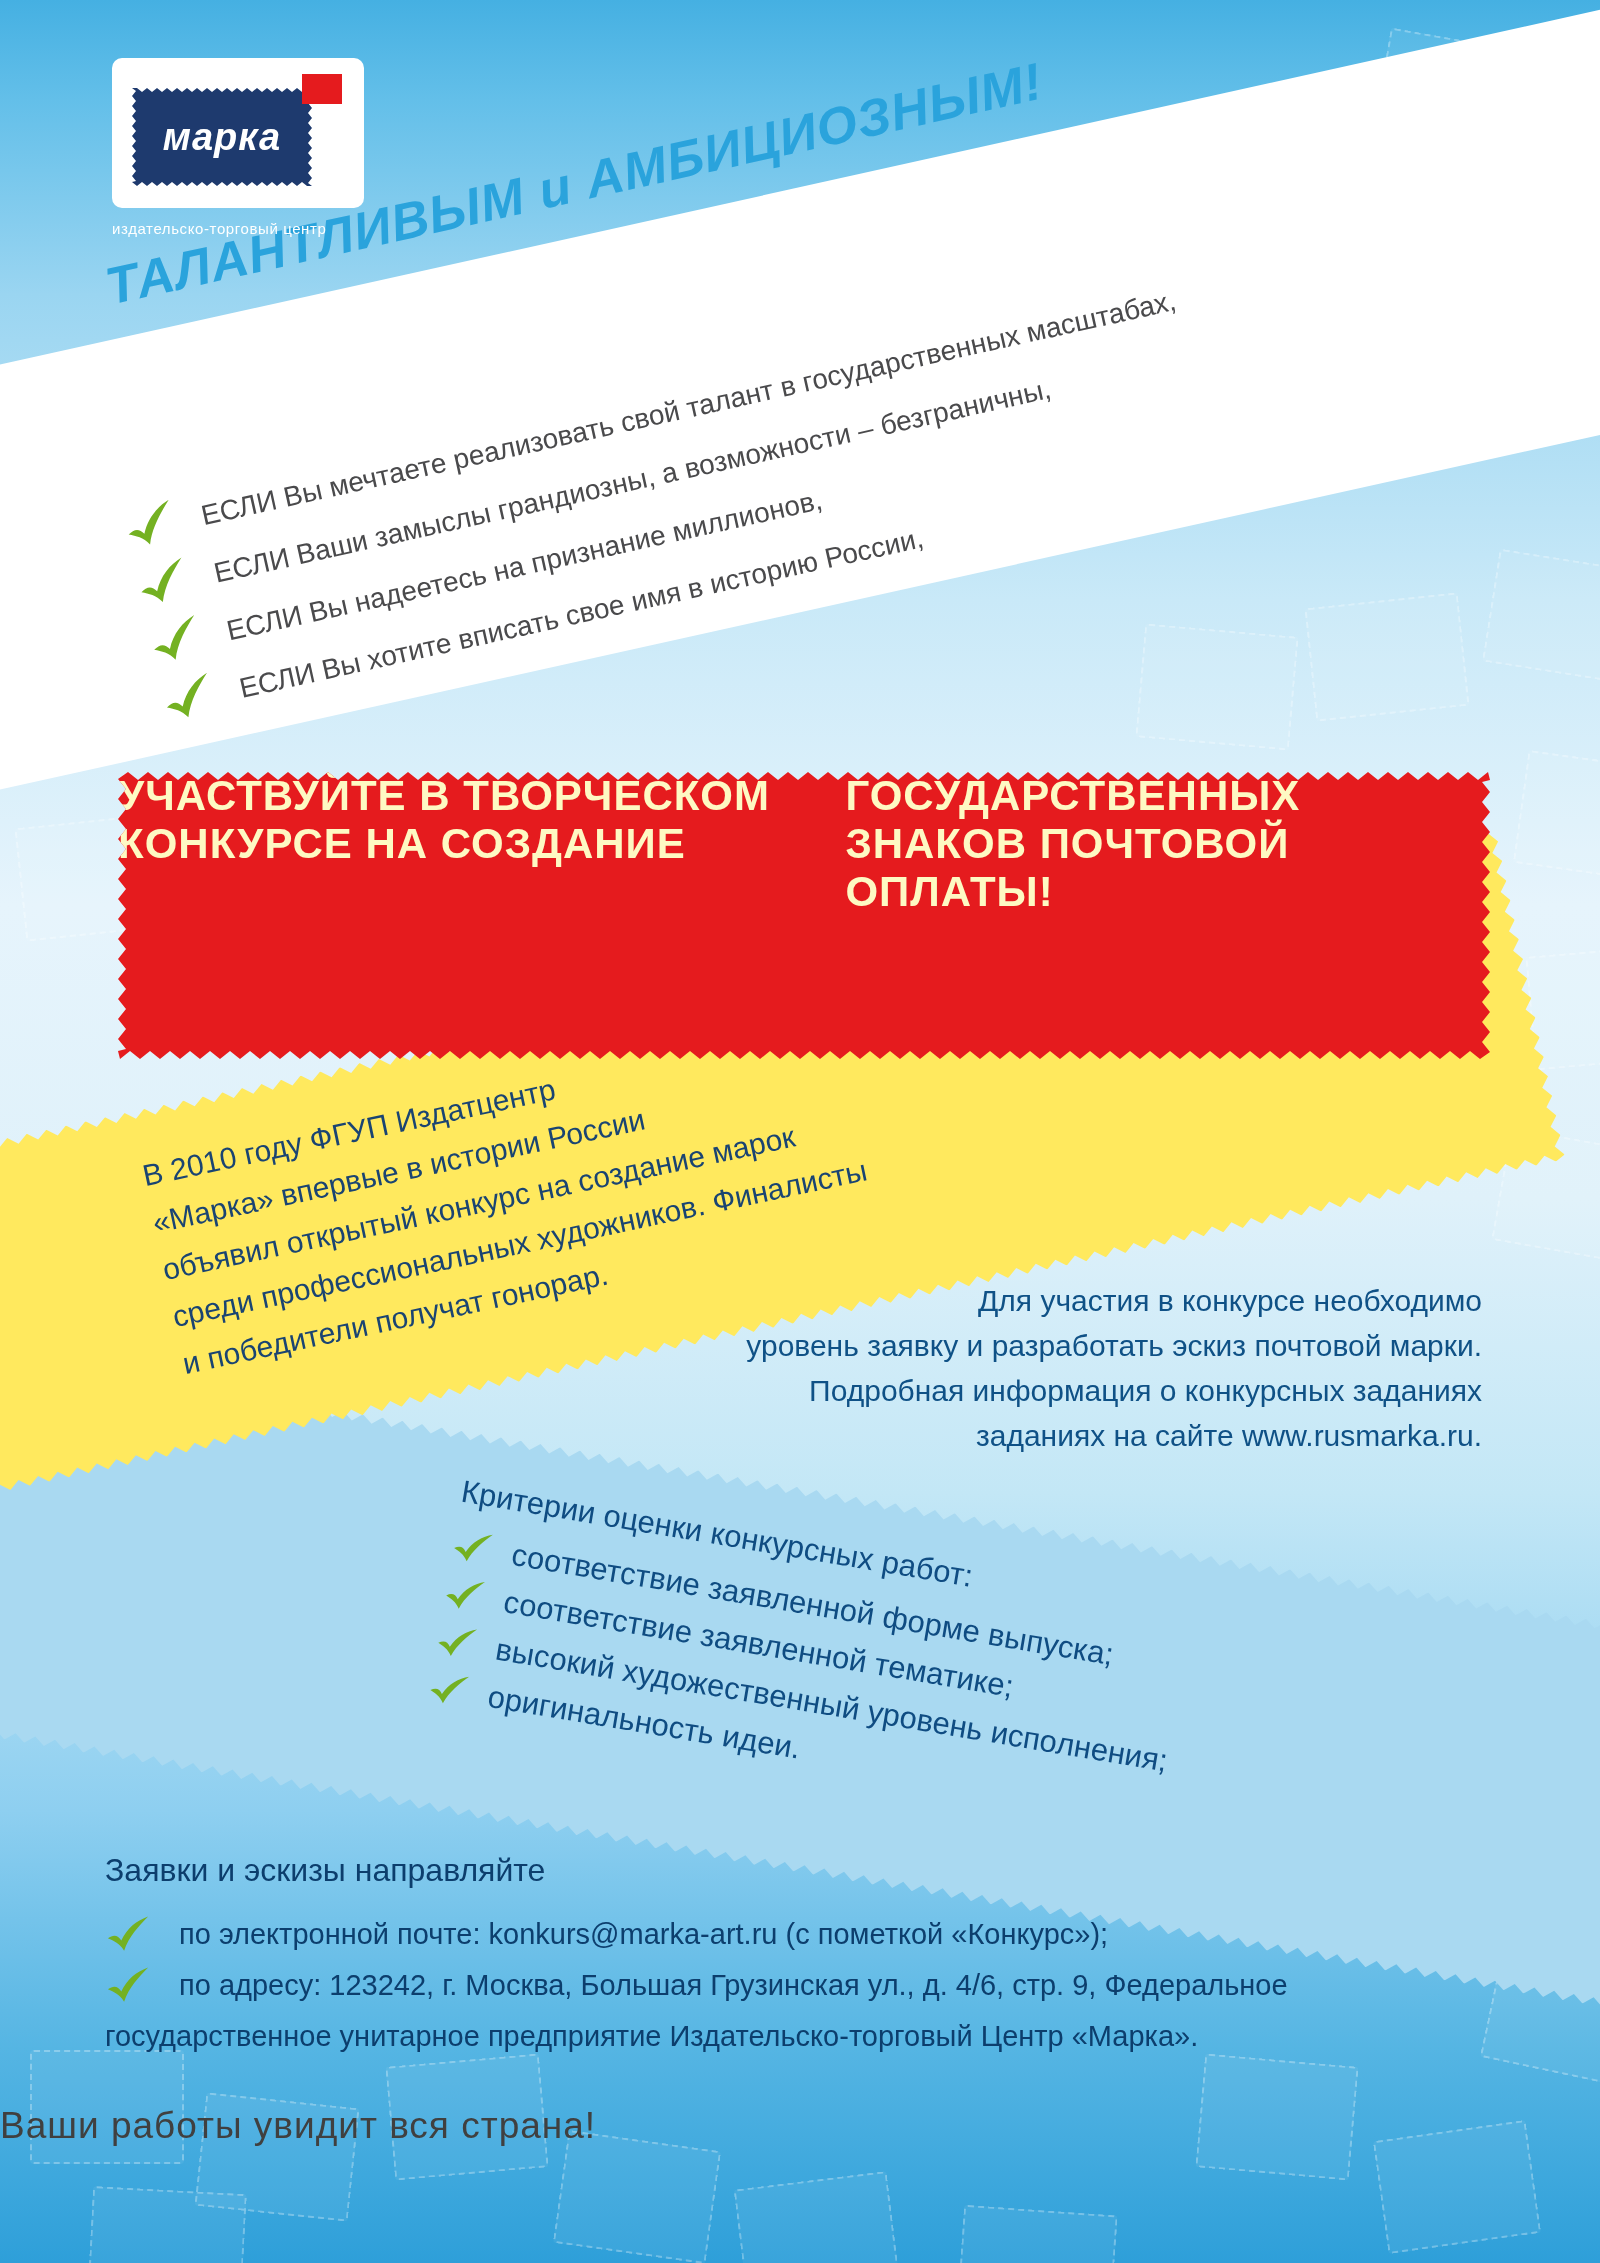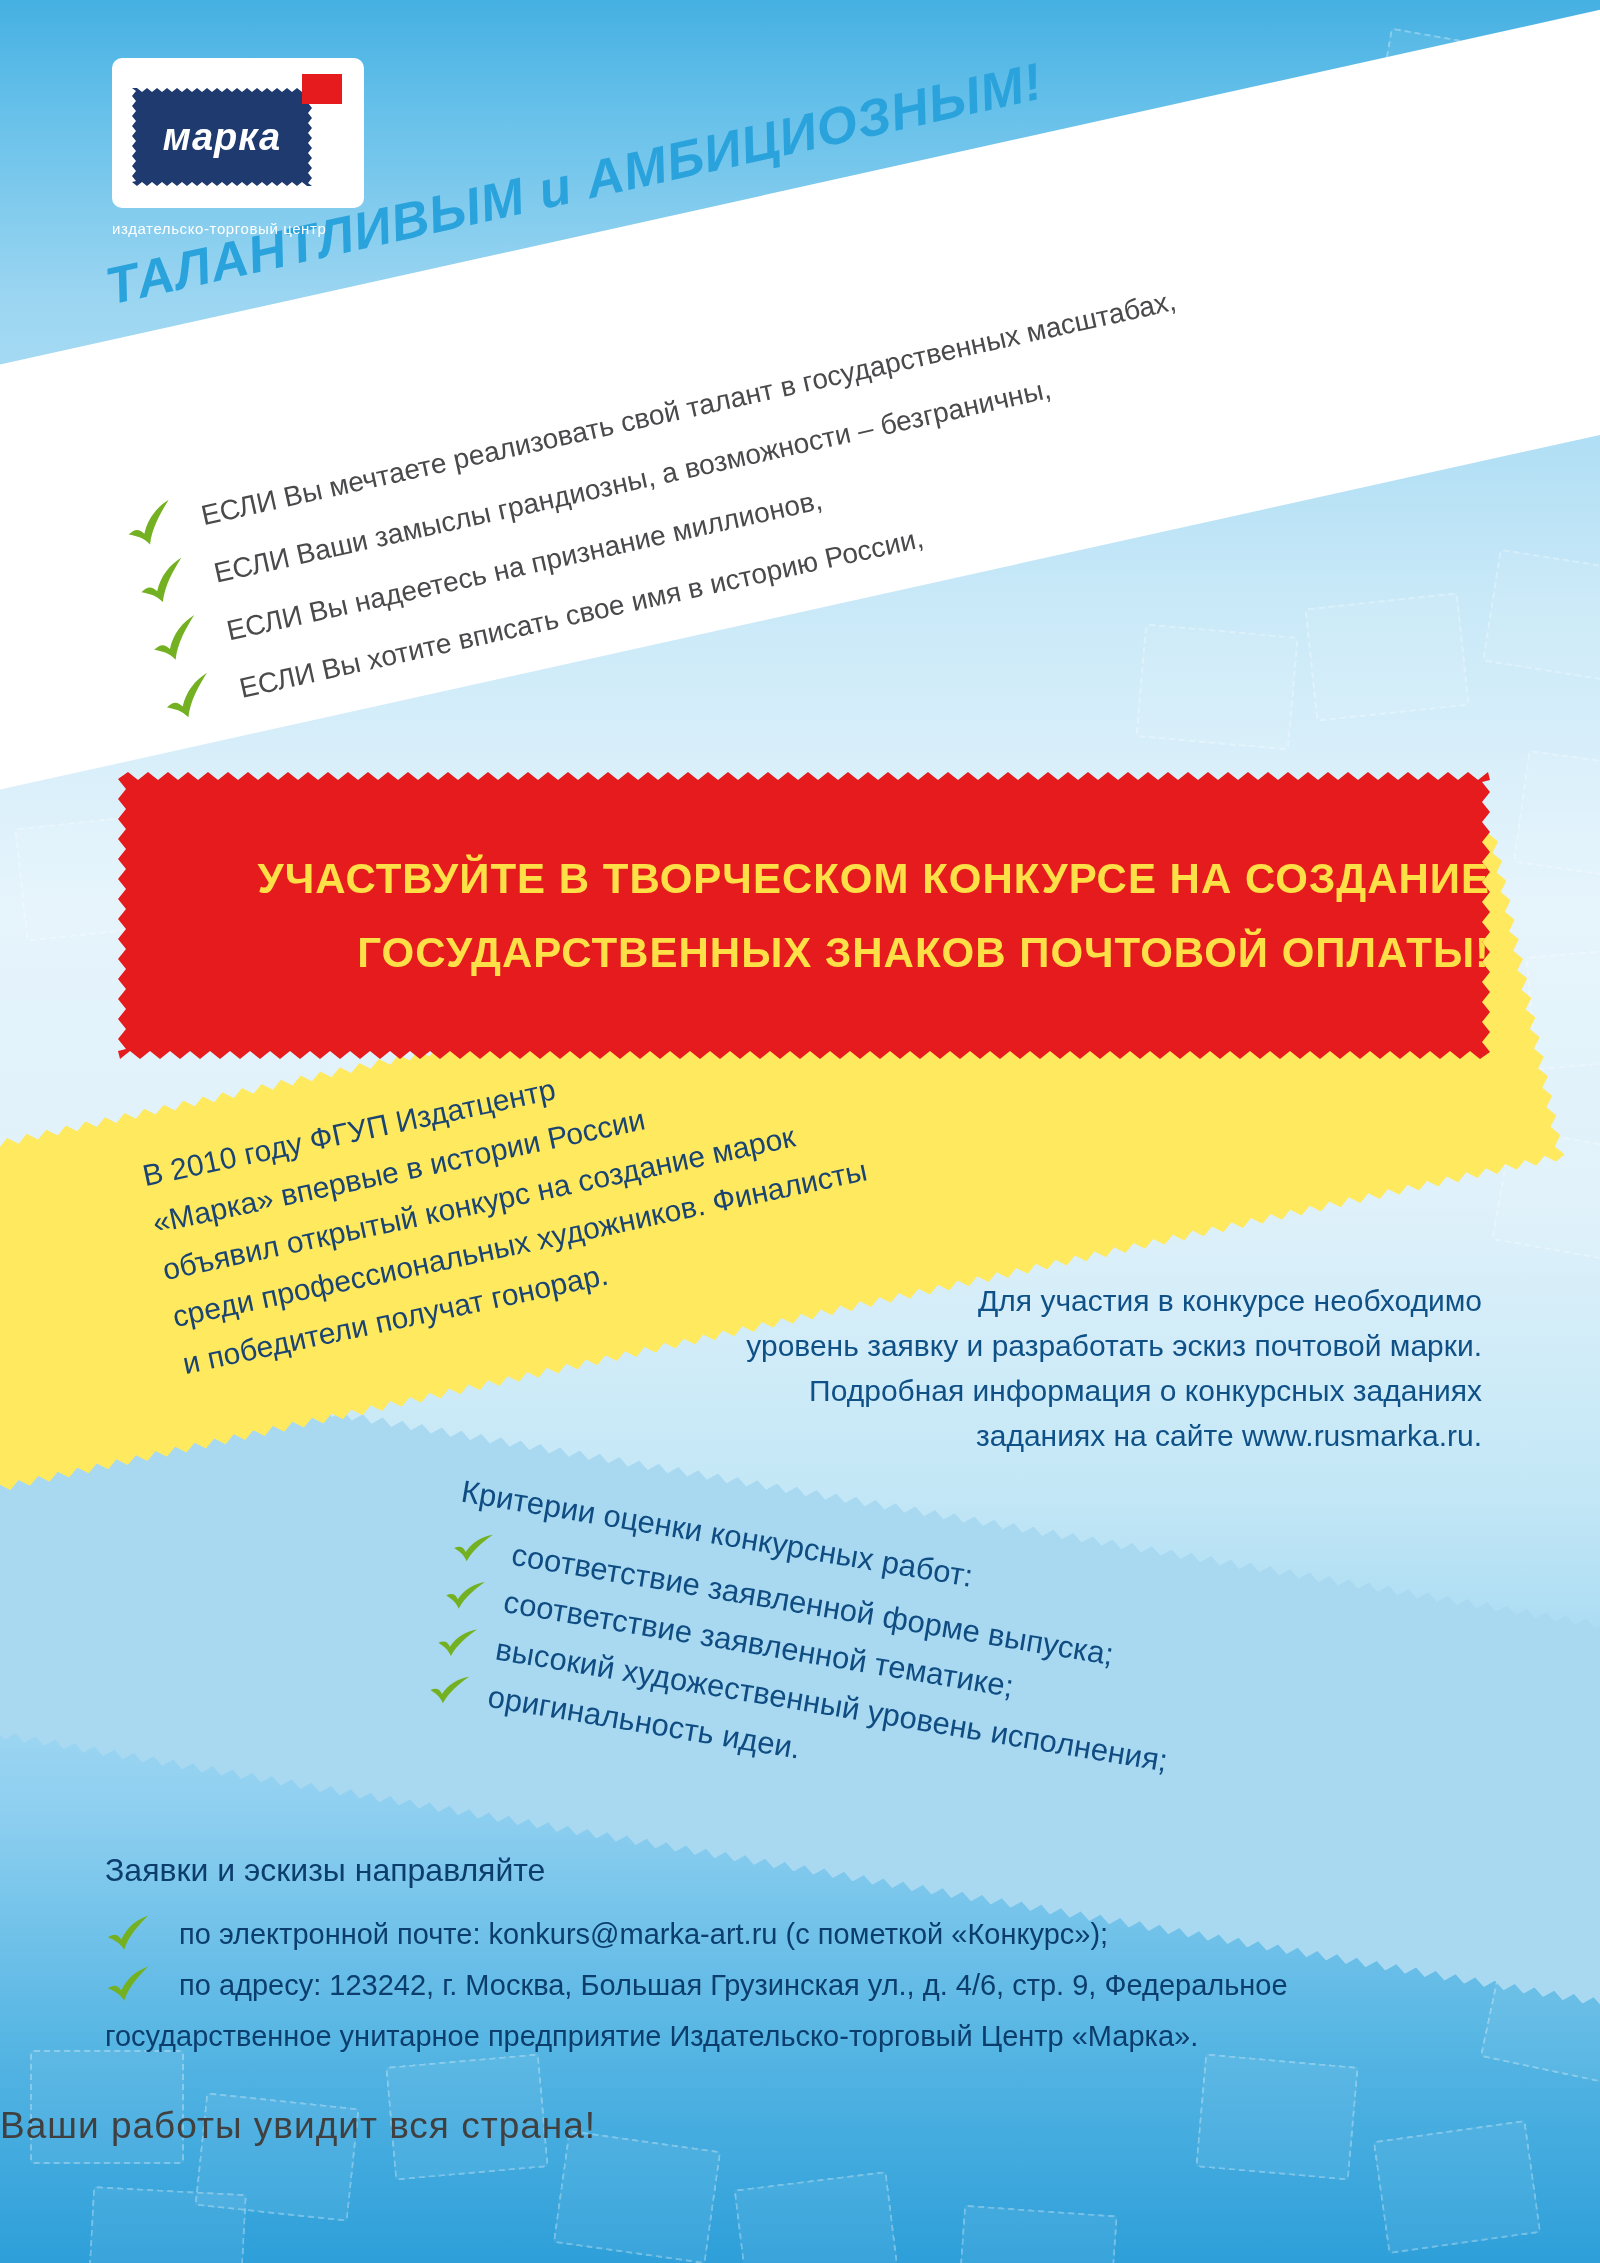--- a/index.html
+++ b/index.html
@@ -53,22 +53,22 @@
   
   .band-yellow{
     position:absolute;left:-120px;top:1165px;width:1650px;height:345px;background:#ffe95e;
     transform:rotate(-12deg);transform-origin:0 0;z-index:2;
   }
   .yellow-inner{padding:42px 0 0 255px;font-size:30px;line-height:1.6;color:#1a4472;font-weight:500;}
 
   
   .red-banner{
     position:absolute;left:118px;top:772px;width:1372px;height:287px;background:#e51b1e;z-index:3;
-    display:flex;flex-direction:column;justify-content:center;gap:26px;text-align:right;
-    color:#fde047;font-size:42px;font-weight:700;letter-spacing:1px;
+    display:flex;justify-content:center;gap:26px;text-align:left;
+    color:#fef9c3;font-size:42px;font-weight:700;letter-spacing:1px;
   }
 
   
   .band-blue{
     position:absolute;left:-140px;top:1330px;width:1900px;height:380px;background:#a9d9f1;
     transform:rotate(9.5deg);transform-origin:0 0;z-index:1;
   }
   .blue-inner{padding:42px 0 0 620px;color:#0f4c82;}
   .crit-heading{font-size:31px;font-weight:500;margin-bottom:18px;}
   .crit-row{display:flex;align-items:center;gap:20px;margin-bottom:12px;}
@@ -76,21 +76,21 @@
 
   
   .info-block{
     position:absolute;right:118px;top:1278px;text-align:right;z-index:4;
     font-size:30px;line-height:1.5;color:#0f5186;font-weight:500;
   }
 
   
   .submission{position:absolute;left:105px;top:1840px;z-index:4;color:#0c3e6d;margin-top:12px;}
   .sub-heading{font-size:32px;font-weight:500;margin-bottom:26px;}
-  .sub-row{display:flex;align-items:flex-start;gap:28px;margin-bottom:12px;}
+  .sub-row{display:flex;align-items:flex-end;gap:28px;margin-bottom:12px;}
   .sub-text{font-size:29px;line-height:1.35;}
   .sub-cont{font-size:29px;margin-top:4px;line-height:1.35;}
 
   .footer-tagline{
     position:absolute;left:0;right:0;top:2105px;text-align:left;z-index:4;
     font-size:37px;color:#404040;font-weight:500;letter-spacing:1px;
   }
 </style>
 </head>
 <body>

